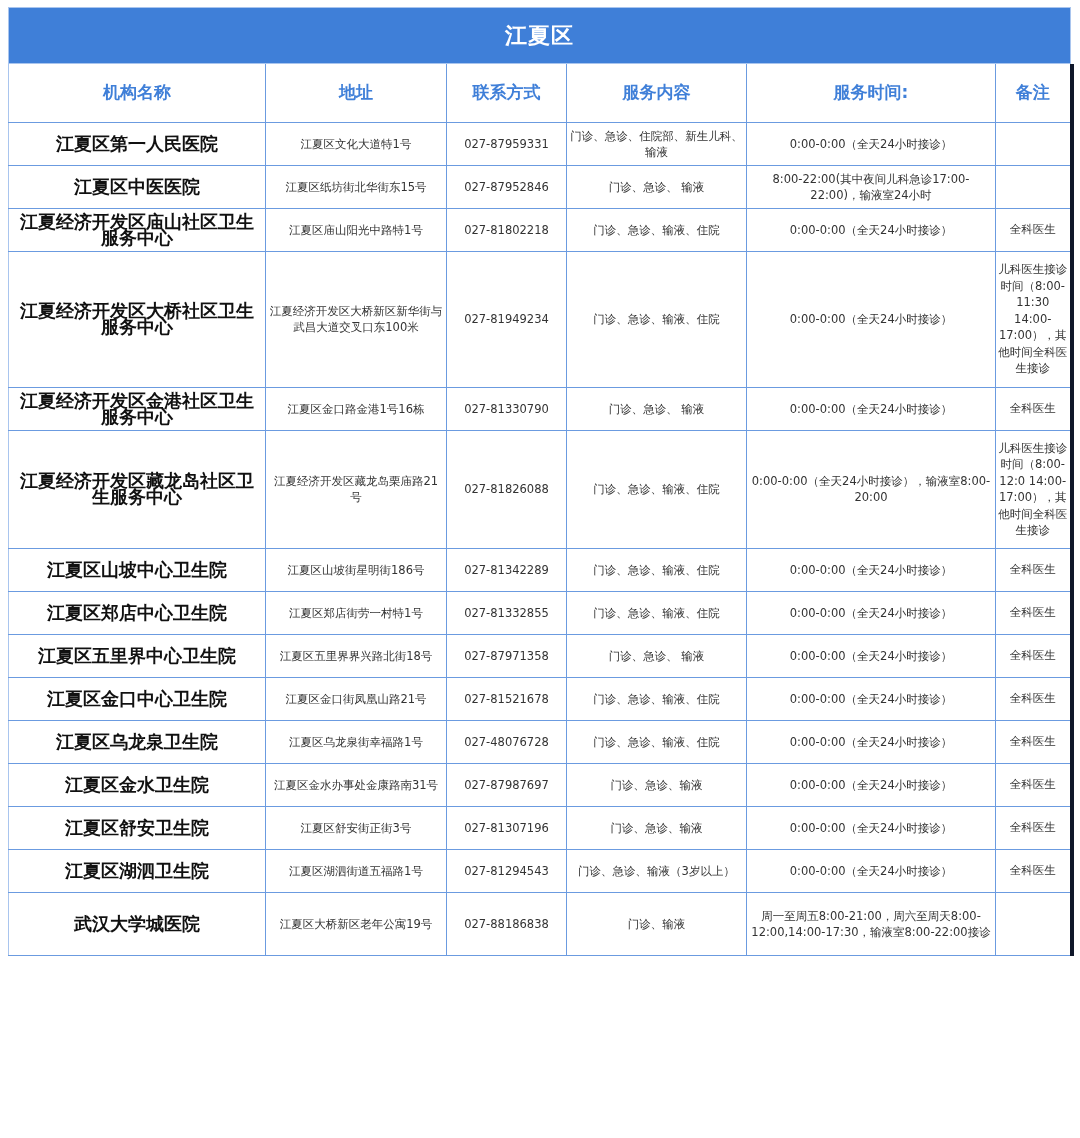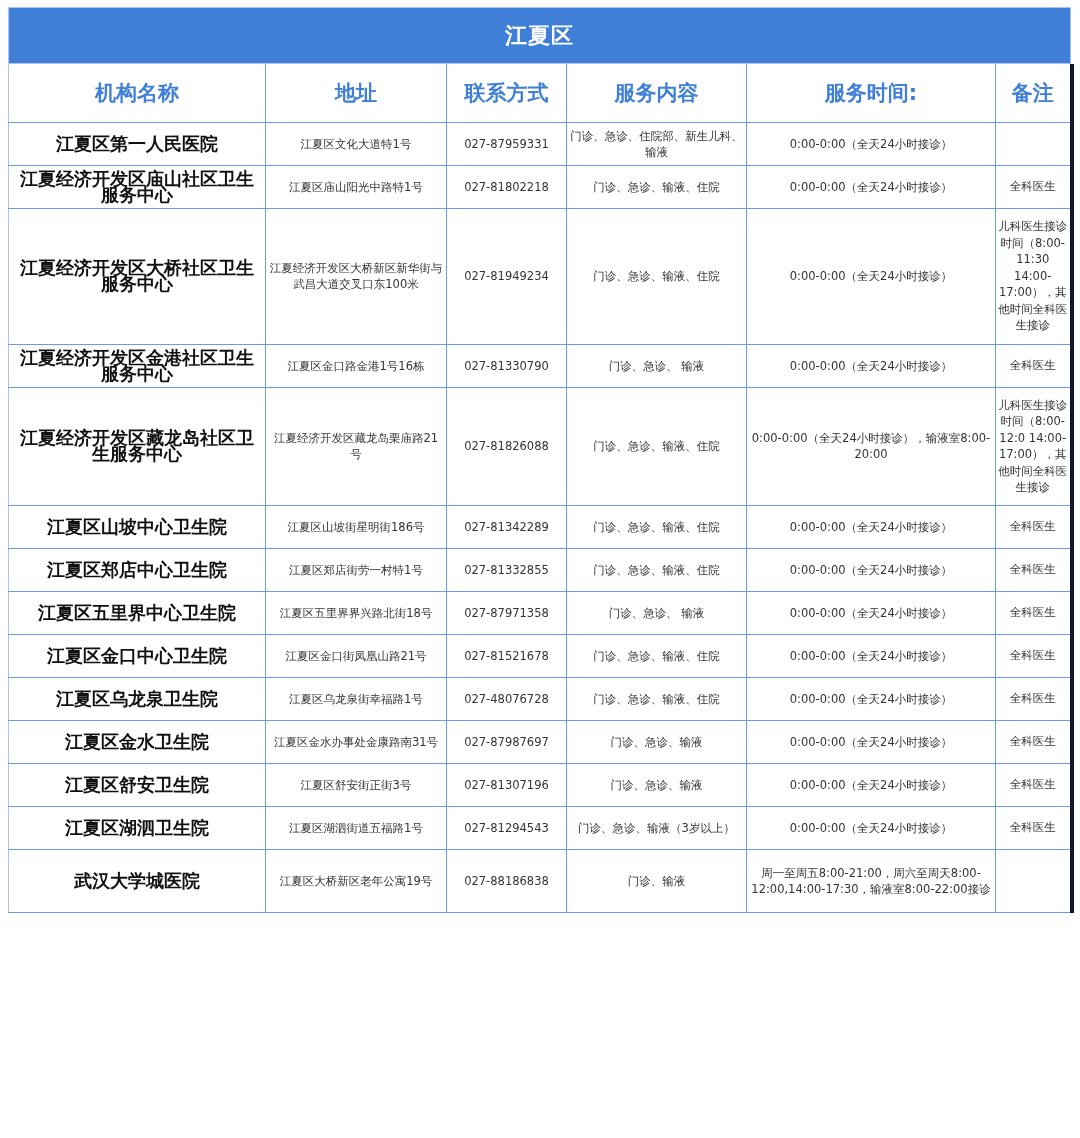--- a/index.html
+++ b/index.html
@@ -6,21 +6,21 @@
   body { width: 1080px; height: 1138px; position: relative; overflow: hidden;
          font-family: "DejaVu Sans", "Liberation Sans", sans-serif; }
   .wrap { position: absolute; left: 8px; top: 0; width: 1063px; margin-top: 7px; }
   .title-bar { height: 57px; background: #3f7fd8; color: #ffffff;
                display: flex; align-items: center; justify-content: center;
                font-size: 22px; font-weight: bold; letter-spacing: 1px;
                border: 1px solid #a9c5ee; box-sizing: border-box; }
   table { border-collapse: collapse; width: 1063px; table-layout: fixed; }
   td, th { border: 1px solid #6b9be0; text-align: center; vertical-align: middle;
            padding: 0 3px; box-sizing: border-box; }
-  th { height: 58px; color: #3f7fd8; font-size: 21px; font-weight: bold; }
+  th { height: 58px; color: #3f7fd8; font-size: 17px; font-weight: bold; }
   td { font-size: 11.5px; color: #333333; line-height: 16px; }
   td.name { font-weight: bold; color: #111111; font-size: 18px; }
   td.note { padding: 0 1px; line-height: 16.5px; }
   tr.r { height: 43px; }
   tr.tall-a { height: 136px; }
   tr.tall-b { height: 118px; }
   tr.tall-c { height: 63px; padding-left: 36px; }
   .col-name { width: 257px; }
   .col-addr { width: 181px; }
   .col-phone { width: 120px; }
@@ -55,20 +55,28 @@
         <th class="edge-r">备注</th>
       </tr>
     </thead>
     <tbody id="tbody">
         <tr class="r">
           <td class="name edge-l">江夏区第一人民医院</td>
           <td>江夏区文化大道特1号</td>
           <td>027-87959331</td>
           <td>门诊、急诊、住院部、新生儿科、输液</td>
           <td>0:00-0:00（全天24小时接诊）</td>
+          <td class="note edge-r"></td>
+        </tr>
+        <tr class="r">
+          <td class="name edge-l">江夏区中医医院</td>
+          <td>江夏区纸坊街北华街东15号</td>
+          <td>027-87952846</td>
+          <td>门诊、急诊、 输液</td>
+          <td>8:00-22:00(其中夜间儿科急诊17:00-22:00)，输液室24小时</td>
           <td class="note edge-r"></td>
         </tr>
         <tr class="r">
           <td class="name edge-l">江夏经济开发区庙山社区卫生服务中心</td>
           <td>江夏区庙山阳光中路特1号</td>
           <td>027-81802218</td>
           <td>门诊、急诊、输液、住院</td>
           <td>0:00-0:00（全天24小时接诊）</td>
           <td class="note edge-r">全科医生</td>
         </tr>

